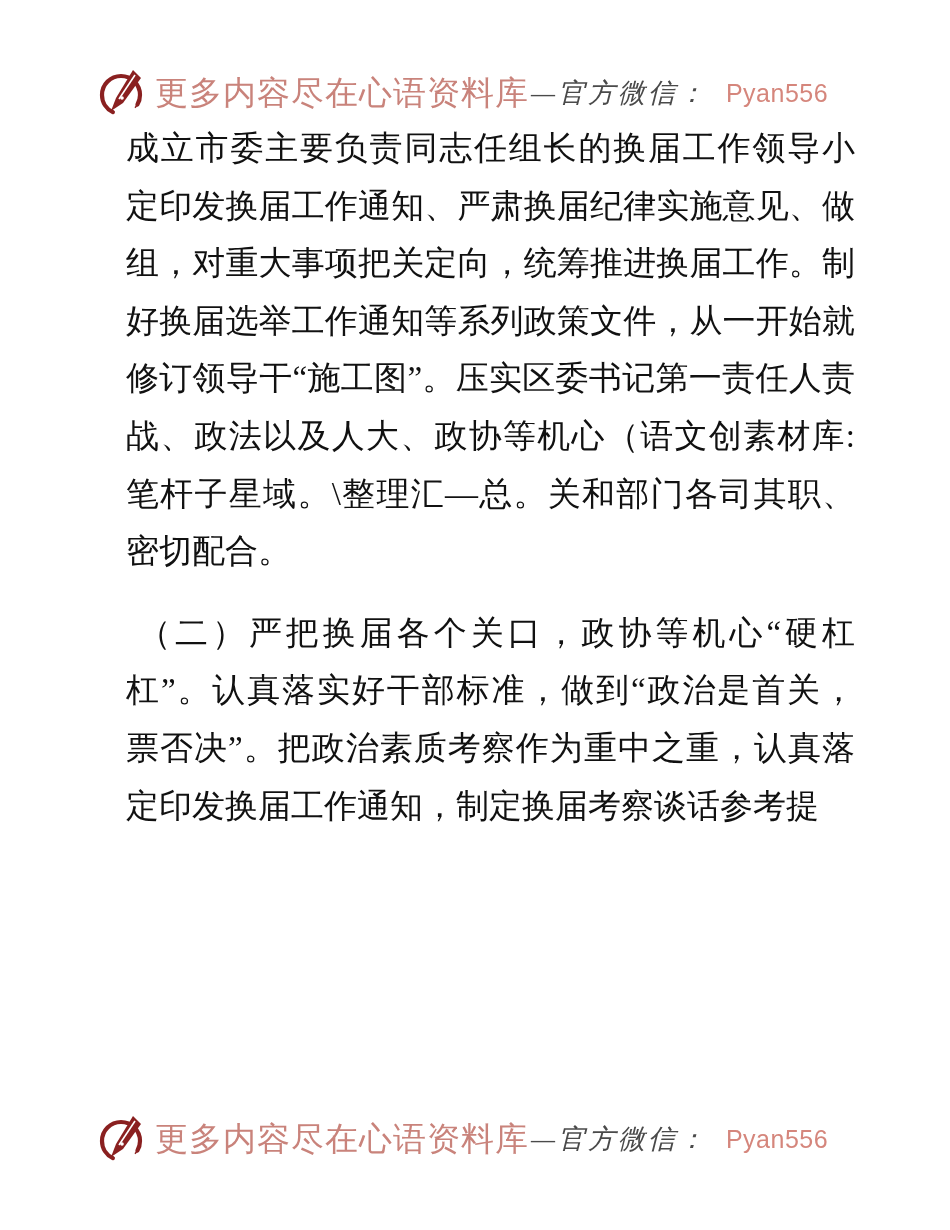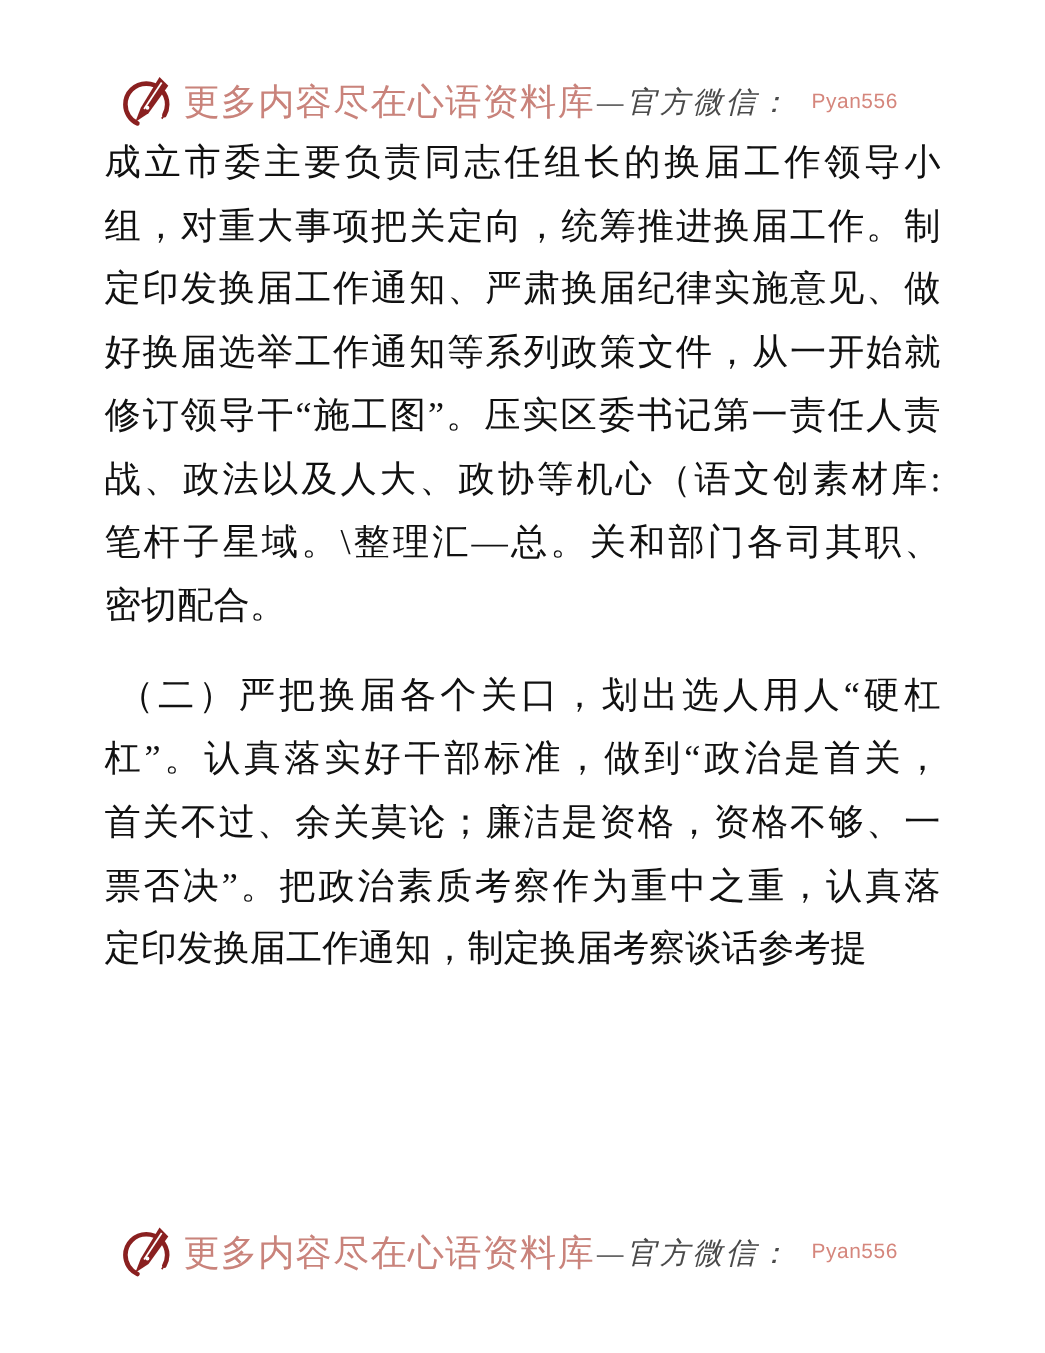--- a/index.html
+++ b/index.html
@@ -40,21 +40,21 @@
     color:var(--watermark_label);
     font-size:27px;
     font-style:italic;
     letter-spacing:3px;
     margin-left:2px;
     text-align:right;
   }
   .wm-id{
     color:var(--watermark_id);
     font-family:"Liberation Sans","DejaVu Sans",sans-serif;
-    font-size:19px;
+    font-size:25px;
     font-style:normal;
     letter-spacing:0.5px;
     margin-left:18px;
   }
   
   .doc{
     position:absolute;
     left:95px;
     top:120px;
     width:760px;
@@ -62,20 +62,21 @@
     font-size:33px;
     line-height:57.6px;
   }
   .para{display:block;}
   .para + .para{margin-top:24px;}
   .line{
     text-align:justify;
     text-align-last:justify;
     text-justify:inter-character;
     overflow:hidden;
+    margin-left:31px;
   }
   .para .line:last-child{
     text-align-last:left;
   }
   .para.indent-first .line:first-child{
     text-indent:12px;
   }
 </style>
 </head>
 <body>
@@ -89,32 +90,31 @@
     <circle cx="24" cy="31" r="1.8" fill="#ffffff"></circle>
   </svg>
   <span class="wm-cn">更多内容尽在心语资料库</span>
     <span class="wm-label">—官方微信：</span>
     <span class="wm-id">Pyan556</span>
 </header>
 
 <main class="doc">
   <div class="para">
       <div class="line">成立市委主要负责同志任组长的换届工作领导小</div>
+      <div class="line">定印发换届工作通知、严肃换届纪律实施意见、做</div>
       <div class="line">组，对重大事项把关定向，统筹推进换届工作。制</div>
-      <div class="line">定印发换届工作通知、严肃换届纪律实施意见、做</div>
       <div class="line">好换届选举工作通知等系列政策文件，从一开始就</div>
       <div class="line">修订领导干“施工图”。压实区委书记第一责任人责</div>
       <div class="line">战、政法以及人大、政协等机心（语文创素材库:</div>
       <div class="line">笔杆子星域。\整理汇—总。关和部门各司其职、</div>
       <div class="line">密切配合。</div>
     </div>
   <div class="para indent-first">
-      <div class="line">（二）严把换届各个关口，划出选人用人“硬杠</div>
+      <div class="line">（二）严把换届各个关口，政协等机心“硬杠</div>
       <div class="line">杠”。认真落实好干部标准，做到“政治是首关，</div>
-      <div class="line">首关不过、余关莫论；廉洁是资格，资格不够、一</div>
       <div class="line">票否决”。把政治素质考察作为重中之重，认真落</div>
       <div class="line">定印发换届工作通知，制定换届考察谈话参考提</div>
     </div>
 </main>
 
 <footer class="watermark footer">
   <svg class="logo" viewBox="0 0 48 52" aria-hidden="true">
     <circle cx="23" cy="28" r="19" fill="none" stroke="var(--logo)" stroke-width="4.2" stroke-dasharray="92 28" stroke-dashoffset="-38" stroke-linecap="round"></circle>
     <circle cx="23" cy="28" r="19" fill="none" stroke="var(--logo)" stroke-width="1.6" stroke-dasharray="24 96" stroke-dashoffset="10"></circle>
     <path d="M35 3 L43 11 L25 36 L13 44 L18 31 Z" fill="var(--logo)"></path>

